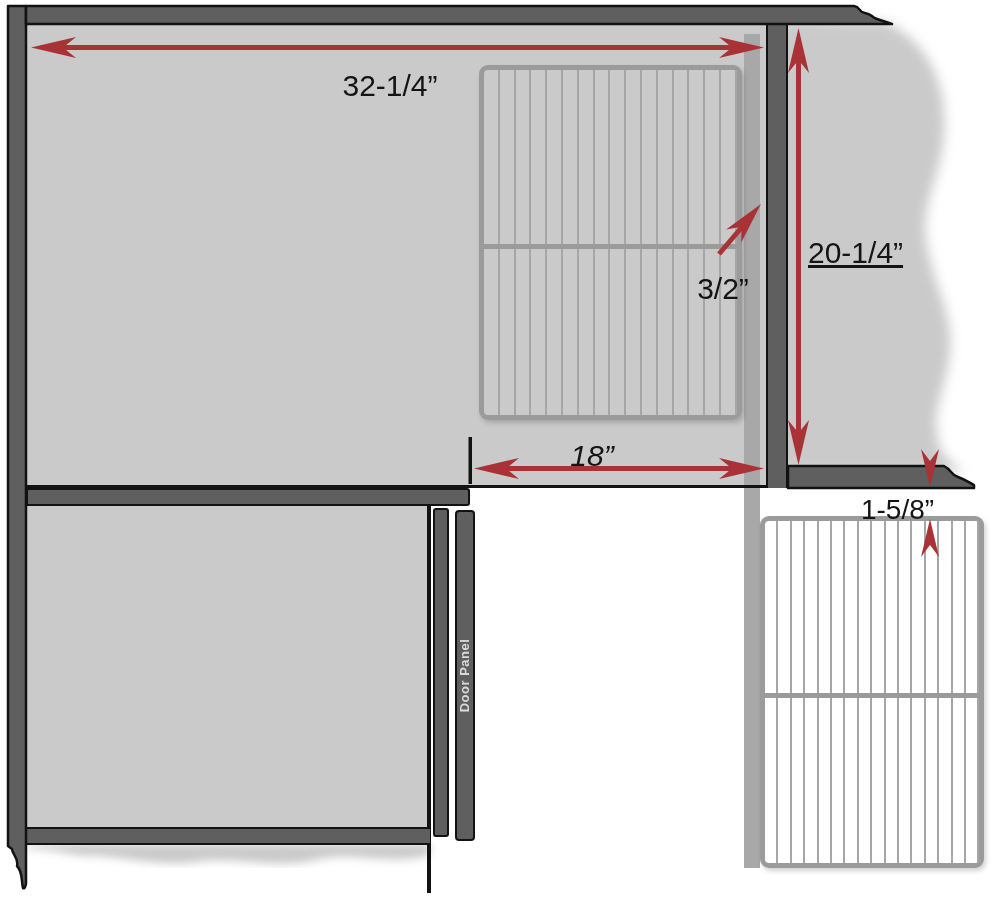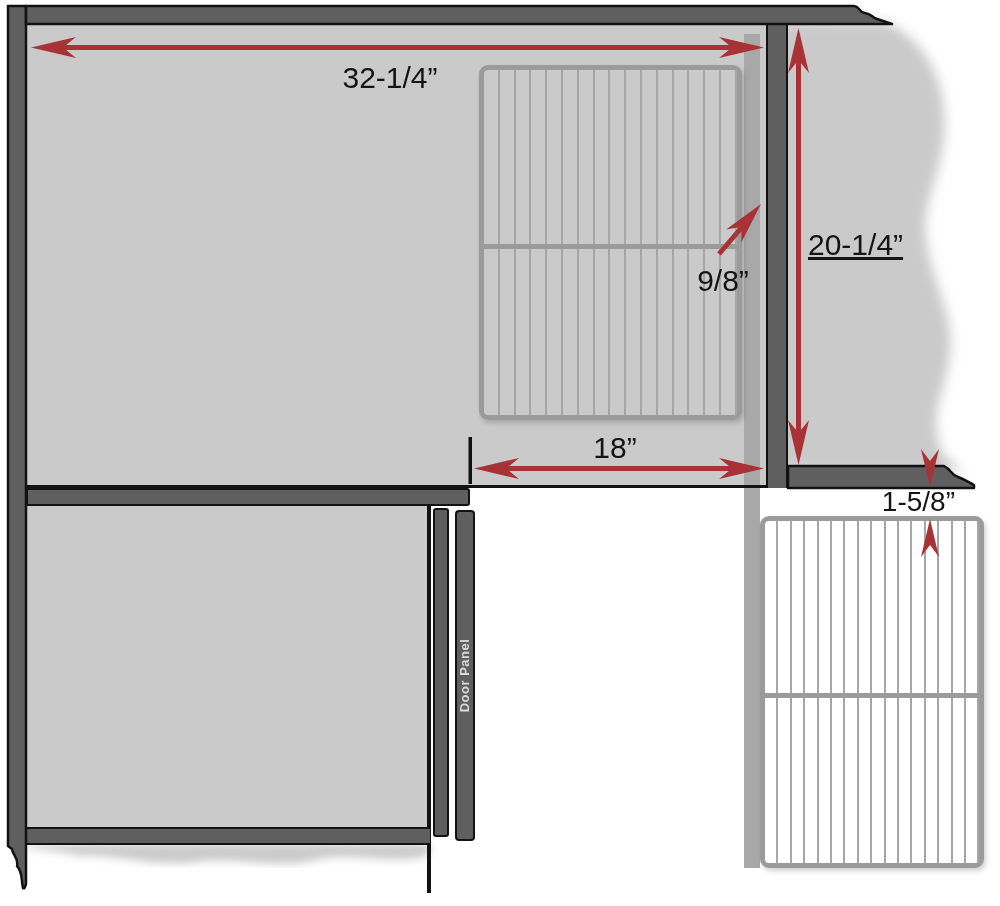--- a/index.html
+++ b/index.html
@@ -49,21 +49,21 @@
   }
   #lower-grille{background:#ffffff;}
   #lower-grille .slats{
     background:repeating-linear-gradient(to right,
       transparent 0 11.4px, var(--grille-line) 11.4px 13.4px);
   }
   .grille-mid{position:absolute;left:0;right:0;height:5px;background:var(--grille-border);}
 
   .dim-label{
     position:absolute;z-index:40;color:#141414;
-    font-size:30px;text-align:center;white-space:nowrap;
+    font-size:30px;text-align:center;white-space:nowrap;margin-top:8px;
   }
 
   .red-fill{fill:var(--dimension-red);}
   .red-stroke{stroke:var(--dimension-red);stroke-width:5;fill:none;}
   .frame-fill{fill:var(--frame-gray);stroke:var(--outline-black);stroke-width:2.5;stroke-linejoin:round;}
   .blob{fill:var(--wall-gray);}
 </style>
 </head>
 <body>
 
@@ -148,16 +148,16 @@
     <g>
       <path class="red-fill" d="M930,487 L921,449 L930,461 L939,449 Z"></path>
     </g>
     <g>
       <path class="red-fill" d="M930,519 L921,557 L930,545 L939,557 Z"></path>
     </g>
   </svg>
 
   <div class="dim-label" style="left:300px;top:61px;width:180px;">32-1/4”</div>
   <div class="dim-label" style="left:808px;top:228px;text-align:left;text-decoration:underline;">20-1/4”</div>
-  <div class="dim-label" style="left:680px;top:264px;width:86px;">9/8”</div>
-  <div class="dim-label" style="left:575px;top:431px;width:80px;">18”</div>
-  <div class="dim-label" style="left:840px;top:486px;width:115px;font-size:28px;text-align:right;">1-5/8”</div>
+  <div class="dim-label" style="left:680px;top:264px;width:86px;">3/2”</div>
+  <div class="dim-label" style="left:552px;top:431px;width:80px;font-style:italic;">18”</div>
+  <div class="dim-label" style="left:840px;top:486px;width:115px;font-size:28px;">1-5/8”</div>
 </div>
 
 </body></html>

